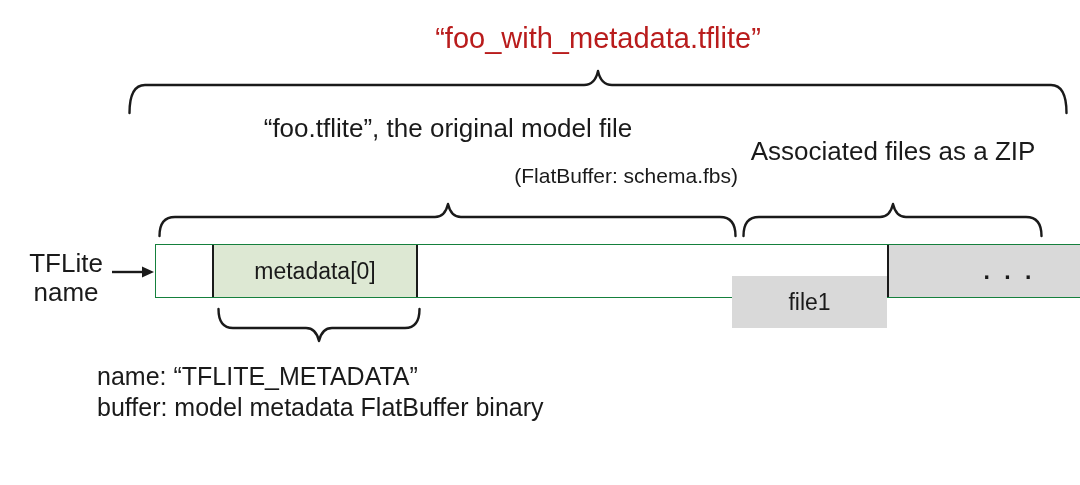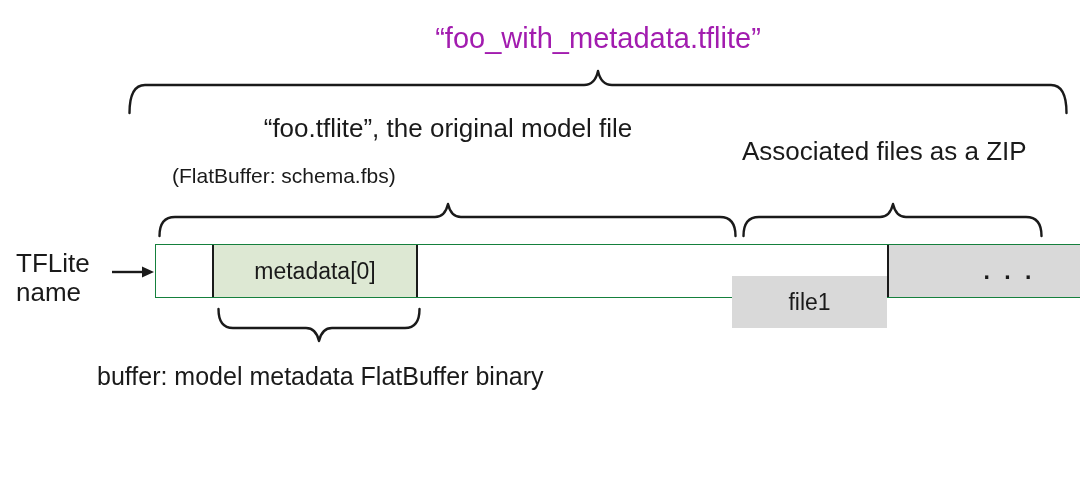--- a/index.html
+++ b/index.html
@@ -16,55 +16,55 @@
     color: #1a1a1a;
     overflow: hidden;
   }
   .abs { position: absolute; }
 
   .title {
     left: 128px; top: 22px; width: 940px;
     text-align: center;
     font-size: 29px;
     line-height: 32px;
-    color: #a21caf;
+    color: #b91c1c;
   }
   .heading-model {
     left: 158px; top: 113px; width: 580px;
     text-align: center;
     font-size: 26px;
     line-height: 30px;
   }
   .subheading-model {
-    left: 172px; top: 163px; width: 580px;
-    text-align: left;
+    left: 158px; top: 163px; width: 580px;
+    text-align: right;
     font-size: 21px;
     line-height: 26px;
   }
   .heading-zip {
     left: 742px; top: 136px; width: 302px;
-    text-align: left;
+    text-align: center;
     font-size: 26px;
     line-height: 30px;
   }
 
   .brace-svg { display: block; }
   .brace-svg path {
     fill: none;
     stroke: #1a1a1a;
     stroke-width: 2.4;
     stroke-linecap: round;
     stroke-linejoin: round;
   }
 
   .model-label {
     left: 16px; top: 249px; width: 100px;
     font-size: 26px;
     line-height: 29px;
-    text-align: left;
+    text-align: center;
   }
 
   .bar {
     left: 155px; top: 244px; width: 976px; height: 54px;
     border: 1px solid #15803d;
     box-sizing: border-box;
     display: flex;
     background: #ffffff;
   }
   .seg {
@@ -164,16 +164,17 @@
     </div>
   </div>
 
   <div class="abs" style="left:217px; top:306px;">
     <svg class="brace-svg" width="204" height="40" viewBox="0 0 204 40">
       <path d="M 1.5 3 Q 1.5 22 16 22 L 89 22 Q 99 22 102 35 Q 105 22 115 22 L 188 22 Q 202.5 22 202.5 3"></path>
     </svg>
   </div>
 
   <div class="abs annotation">
+    <div>name: “TFLITE_METADATA”</div>
     <div>buffer: model metadata FlatBuffer binary</div>
   </div>
 
 </div>
 
 </body></html>

